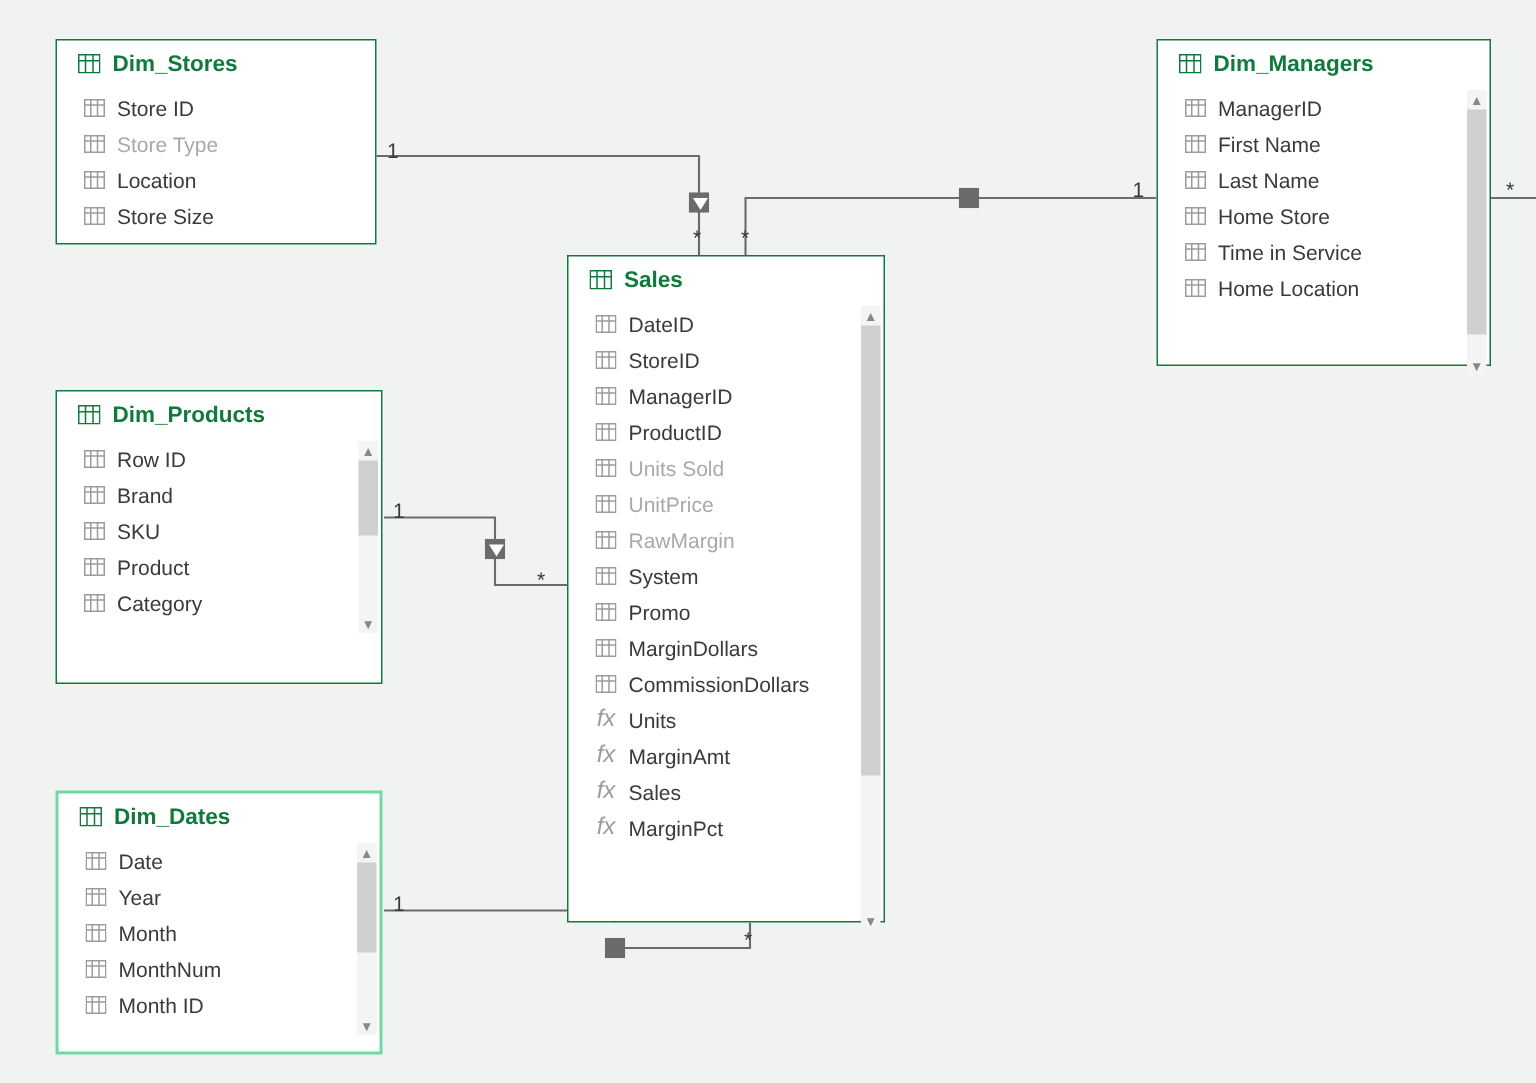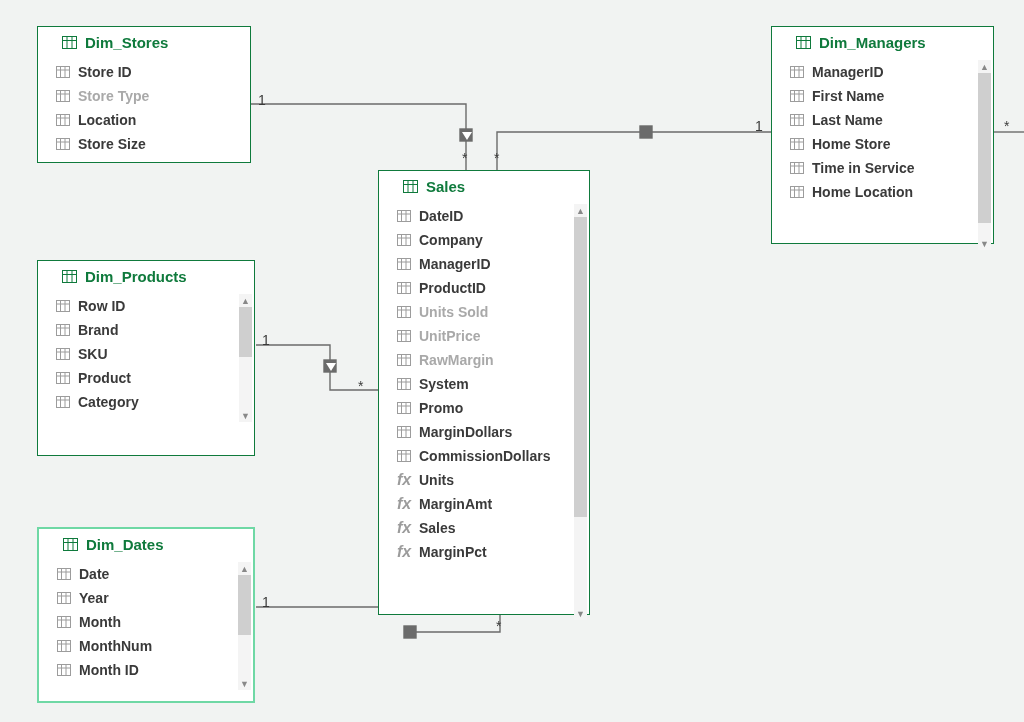--- a/index.html
+++ b/index.html
@@ -1,25 +1,25 @@
 <!DOCTYPE html>
 <html><head>
 <meta charset="utf-8">
 <style>
   html,body{margin:0;padding:0;width:1024px;height:722px;background:#f1f3f2;font-family:"Segoe UI",Arial,sans-serif;font-size:14px;color:#3a3a3a;overflow:hidden}
   .canvas{position:relative;width:1024px;height:722px}
   .tbl{position:absolute;background:#fff;border:1px solid #0f7a3c;box-sizing:border-box}
   .tbl.sel{border:2px solid #6fd8a5}
-  .hdr{display:flex;align-items:center;gap:8px;padding:7px 24px;font-weight:600;color:#0f7a3c;font-size:15px}
+  .hdr{display:flex;align-items:center;gap:8px;padding:7px 14px;font-weight:600;color:#0f7a3c;font-size:15px}
   .hdr .ticon{width:15px;height:13px;flex:0 0 auto}
   .body{position:relative;padding:2px 0 6px 0}
   .scrolltrack{position:absolute;right:2px;top:2px;bottom:2px;width:13px;background:#f4f4f4}
   .scrollthumb{position:absolute;left:0;right:0;background:#cfcfcf}
   .scrollbtn{position:absolute;left:0;right:0;height:13px;display:flex;align-items:center;justify-content:center;color:#888;font-size:9px}
-  .row{display:flex;align-items:center;gap:8px;padding:4px 2px 4px 18px;font-weight:700;color:#3a3a3a}
+  .row{display:flex;align-items:center;gap:8px;padding:4px 2px 4px 18px;font-weight:400;color:#3a3a3a}
   .row.dim{color:#a9a9a9}
   .row .cicon{width:14px;height:12px;flex:0 0 auto;color:#9c9c9c}
   .row .fxicon{width:14px;height:12px;flex:0 0 auto;color:#9c9c9c;font-style:italic;font-size:16px;line-height:12px;text-align:center}
   .card{display:inline-block;font-size:14px;color:#3a3a3a;position:absolute;font-weight:400}
   svg.ticon rect{fill:none;stroke:#0f7a3c;stroke-width:1}
   svg.ticon line{stroke:#0f7a3c;stroke-width:1}
   svg.cicon rect{fill:none;stroke:#9c9c9c;stroke-width:1}
   svg.cicon line{stroke:#9c9c9c;stroke-width:1}
   svg.rel{position:absolute;left:0;top:0;pointer-events:none}
 </style>
@@ -336,21 +336,21 @@
           </svg>
           <span>DateID</span>
         </div>
     <div class="row">
           <svg class="cicon">
             <rect x="0.5" y="0.5" width="13" height="11"></rect>
             <line x1="0.5" y1="4" x2="13.5" y2="4"></line>
             <line x1="4.5" y1="0.5" x2="4.5" y2="11.5"></line>
             <line x1="9" y1="0.5" x2="9" y2="11.5"></line>
           </svg>
-          <span>Company</span>
+          <span>StoreID</span>
         </div>
     <div class="row">
           <svg class="cicon">
             <rect x="0.5" y="0.5" width="13" height="11"></rect>
             <line x1="0.5" y1="4" x2="13.5" y2="4"></line>
             <line x1="4.5" y1="0.5" x2="4.5" y2="11.5"></line>
             <line x1="9" y1="0.5" x2="9" y2="11.5"></line>
           </svg>
           <span>ManagerID</span>
         </div>

